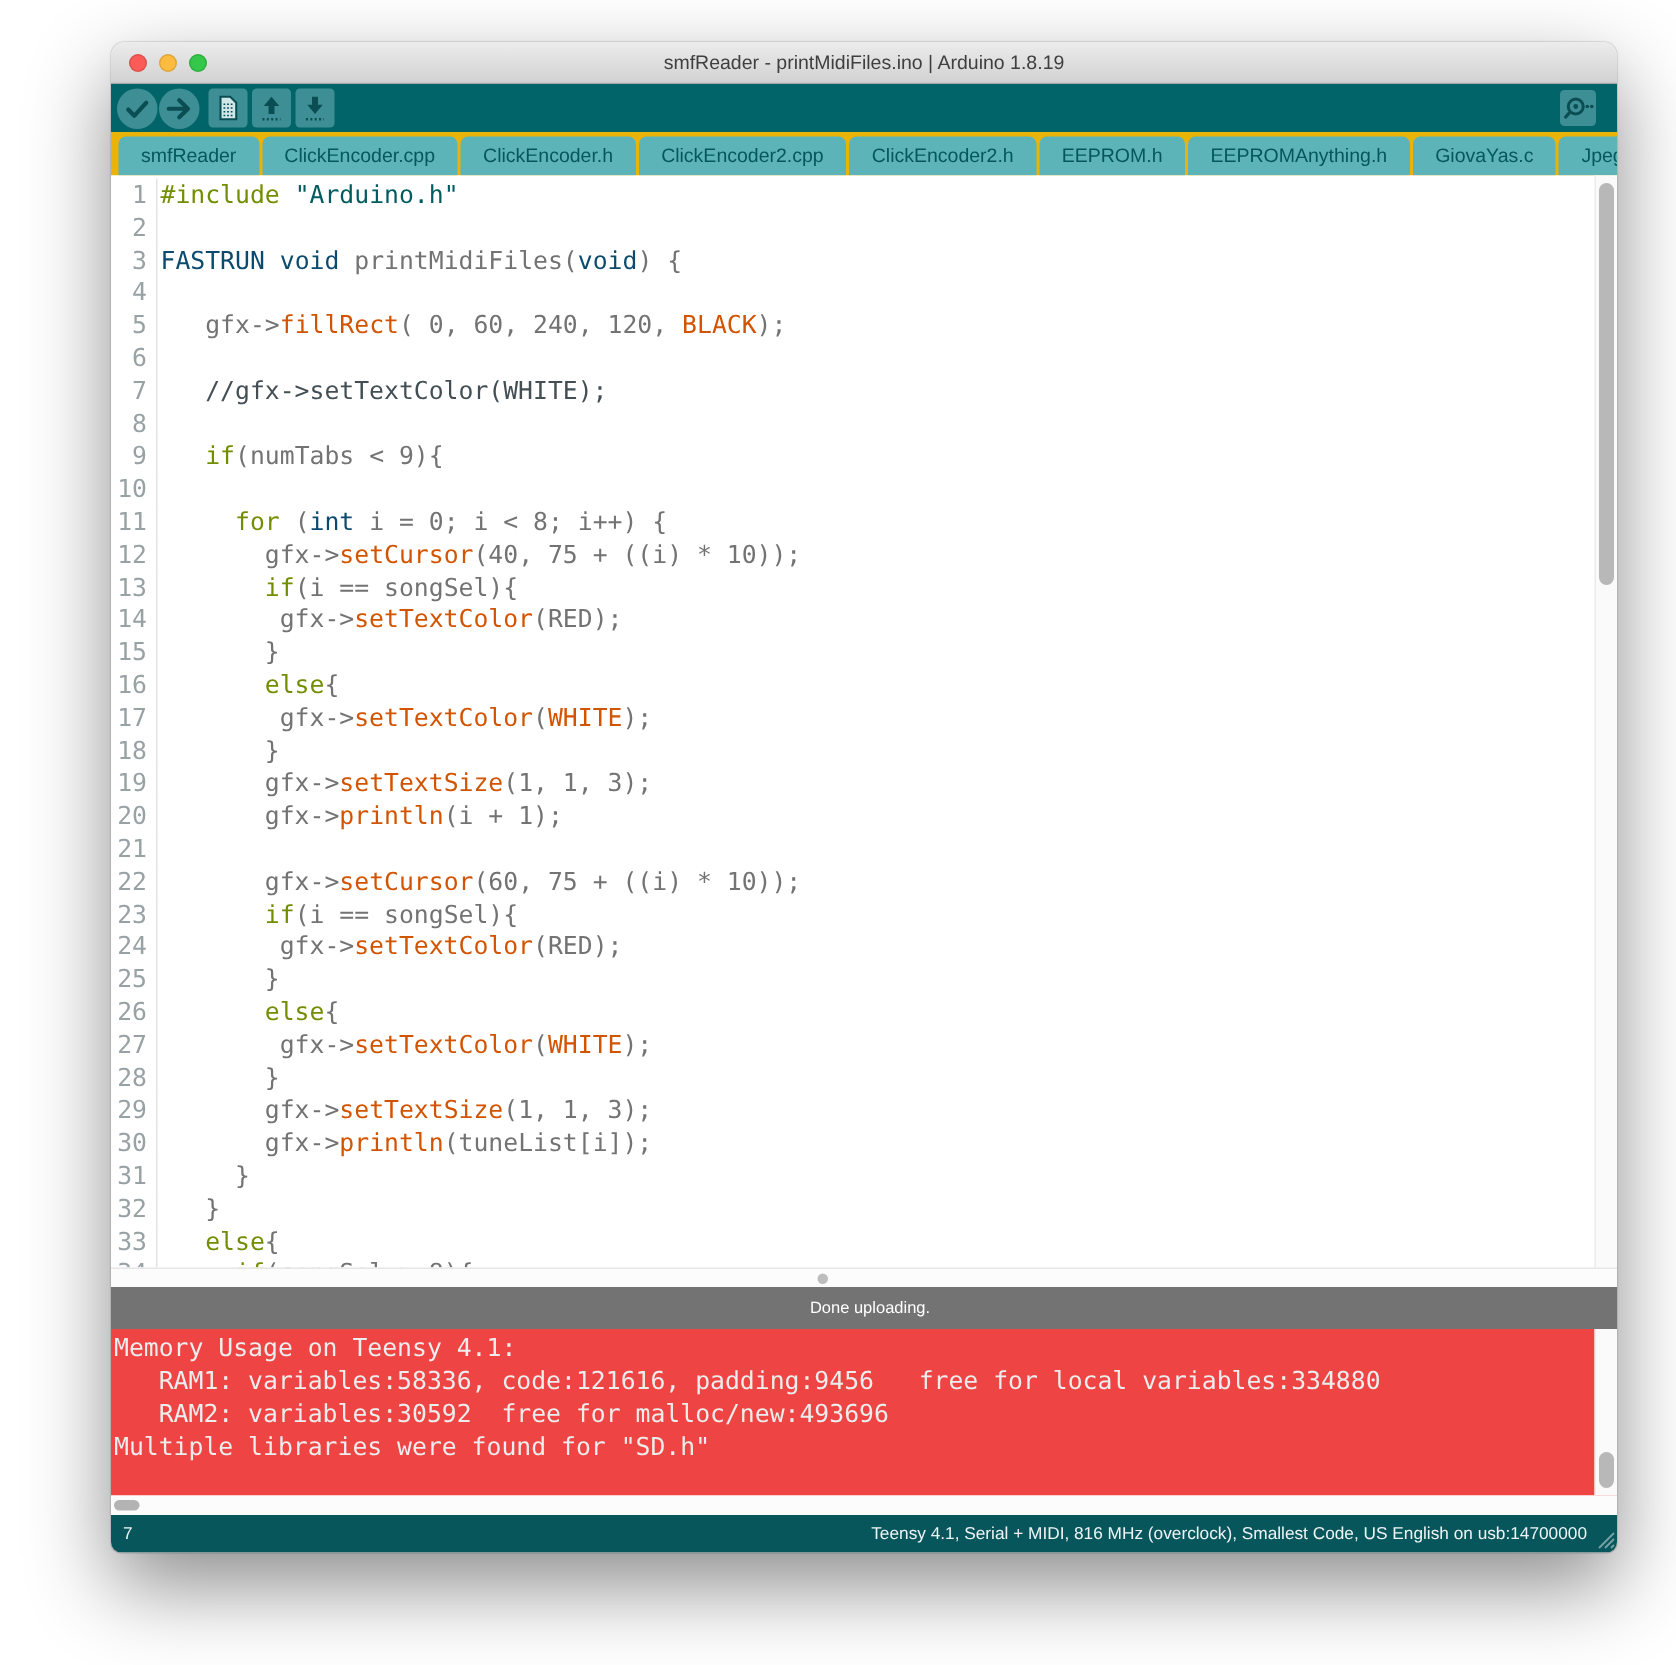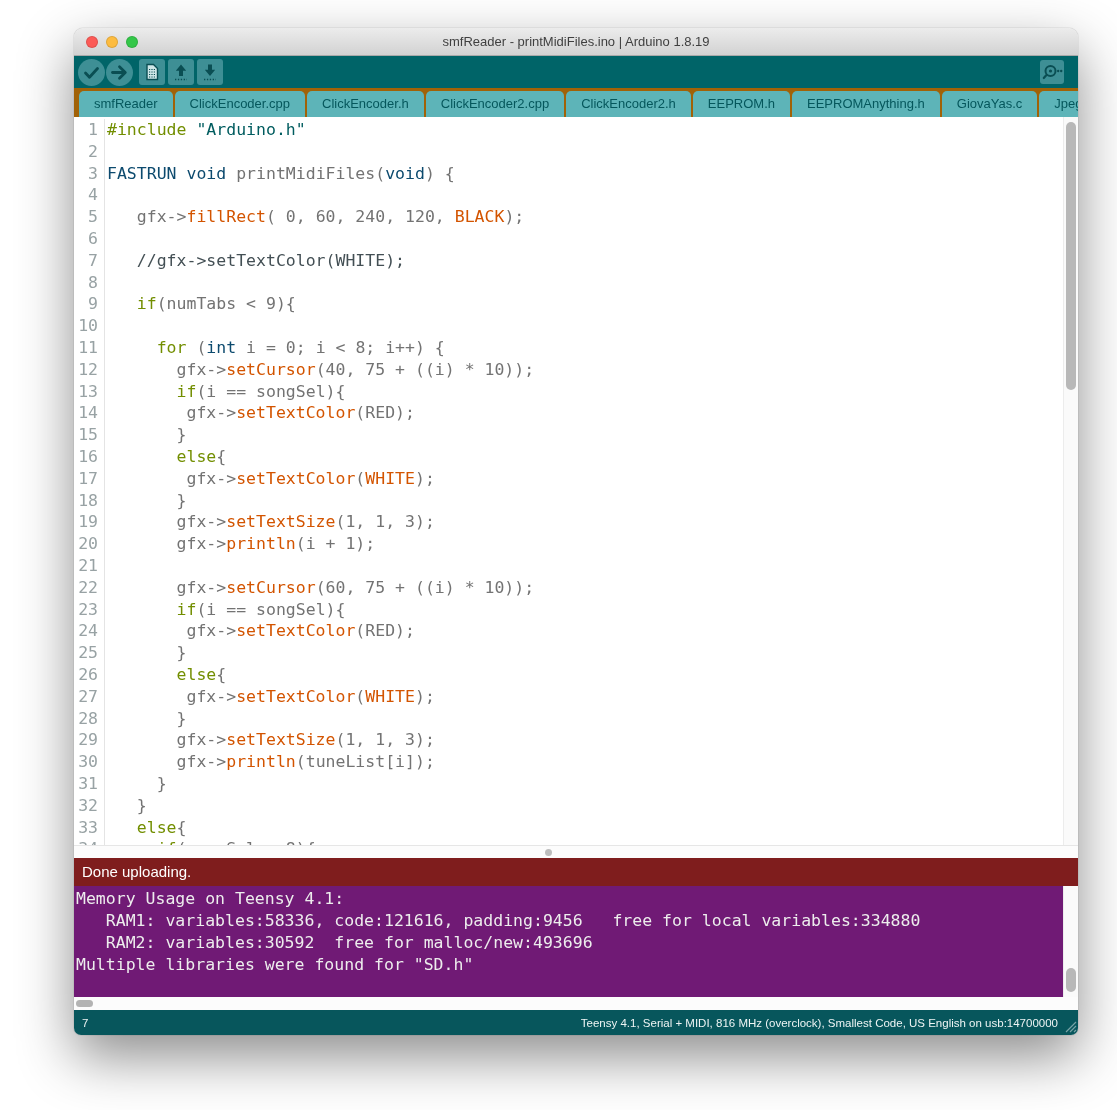--- a/index.html
+++ b/index.html
@@ -16,21 +16,21 @@
   .light.red{ background:#fc5b57; } .light.yellow{ background:#fdbc40; } .light.green{ background:#34c749; }
   .window-title{ text-align:center; line-height:27px; font-size:13px; color:#3f3f3f; }
   
   .toolbar{ height:32px; background:#006468; display:flex; align-items:center; padding-left:4px; position:relative; }
   .tb-btn{ background:#3e8f95; display:flex; align-items:center; justify-content:center; cursor:default; }
   .tb-circle{ width:27px; height:27px; border-radius:50%; margin-right:1px; }
   .tb-square{ width:26px; height:26px; border-radius:3px; margin-right:3px; }
   .tb-square.first{ margin-left:5px; }
   .serial-btn{ position:absolute; right:14px; top:4px; width:24px; height:24px; border-radius:3px; }
   
-  .tabbar{ height:29px; background:#a16207; display:flex; align-items:flex-end; padding-left:5px; overflow:hidden;text-align:right; }
+  .tabbar{ height:29px; background:#eab308; display:flex; align-items:flex-end; padding-left:5px; overflow:hidden;text-align:right; }
   .tab{ height:26px; background:#5db4b8; border-radius:5px 5px 0 0; margin-right:2px; padding:0 15px;
         font-size:13px; color:#05575c; line-height:26px; white-space:nowrap; flex:0 0 auto; }
   .tab-last{ flex:1 1 auto; margin-right:0; border-radius:5px 0 0 0; display:flex; align-items:center; }
   
   .editor{ height:728px; position:relative; background:#fff; }
   .code-lines{ position:absolute; left:0; top:0; right:15px; bottom:0; overflow:hidden; padding-top:2px;
                font-family:"DejaVu Sans Mono",monospace; font-size:16.5px; }
   .code-row{ display:flex; height:21.8px; line-height:21.8px; }
   .gutter{ flex:0 0 31px; text-align:right; padding-right:6px; color:#98a2a4; border-right:1px solid #e4e4e4; }
   .code-text{ padding-left:2px; white-space:pre; color:#000; }
@@ -39,22 +39,22 @@
   .vscroll{ position:absolute; right:0; top:0; bottom:0; width:15px; background:#fafafa; border-left:1px solid #ececec; }
   .vthumb{ position:absolute; left:2px; width:10px; background:#b8b8b8; border-radius:6px; }
   .editor .vthumb{ top:5px; height:268px; }
   .console-track .vthumb{ top:82px; height:24px; }
   
   .hscroll1{ height:13px; background:#fcfcfc; border-top:1px solid #e6e6e6; position:relative; }
   .h-dot{ position:absolute; left:471px; top:3px; width:7px; height:7px; border-radius:50%; background:#bdbdbd; }
   .hscroll2{ height:13px; background:#fcfcfc; position:relative; }
   .h-pill{ position:absolute; left:2px; top:3px; width:17px; height:7px; border-radius:4px; background:#b3b3b3; }
   
-  .progress{ height:28px; background:#7f1d1d; color:#fff; font-size:15px; line-height:28px; padding-left:8px; }
-  .console{ height:111px; background:#701a75; position:relative; overflow:hidden; }
+  .progress{ height:28px; background:#737373; color:#fff; font-size:11px; line-height:28px; padding-left:8px;text-align:center; }
+  .console{ height:111px; background:#ef4444; position:relative; overflow:hidden; }
   .console-inner{ position:absolute; left:2px; top:2px; right:16px; font-family:"DejaVu Sans Mono",monospace;
                   font-size:16.5px; line-height:22px; color:#ededed; }
   .console-line{ white-space:pre; height:22px; }
   .statusbar{ height:25px; background:#07565c; display:flex; align-items:center; justify-content:space-between;
               padding:0 20px 0 8px; color:#eef4f4; font-size:11.5px; position:relative; }
   .grip{ position:absolute; right:1px; bottom:2px; }
 </style>
 </head>
 <body>
 

